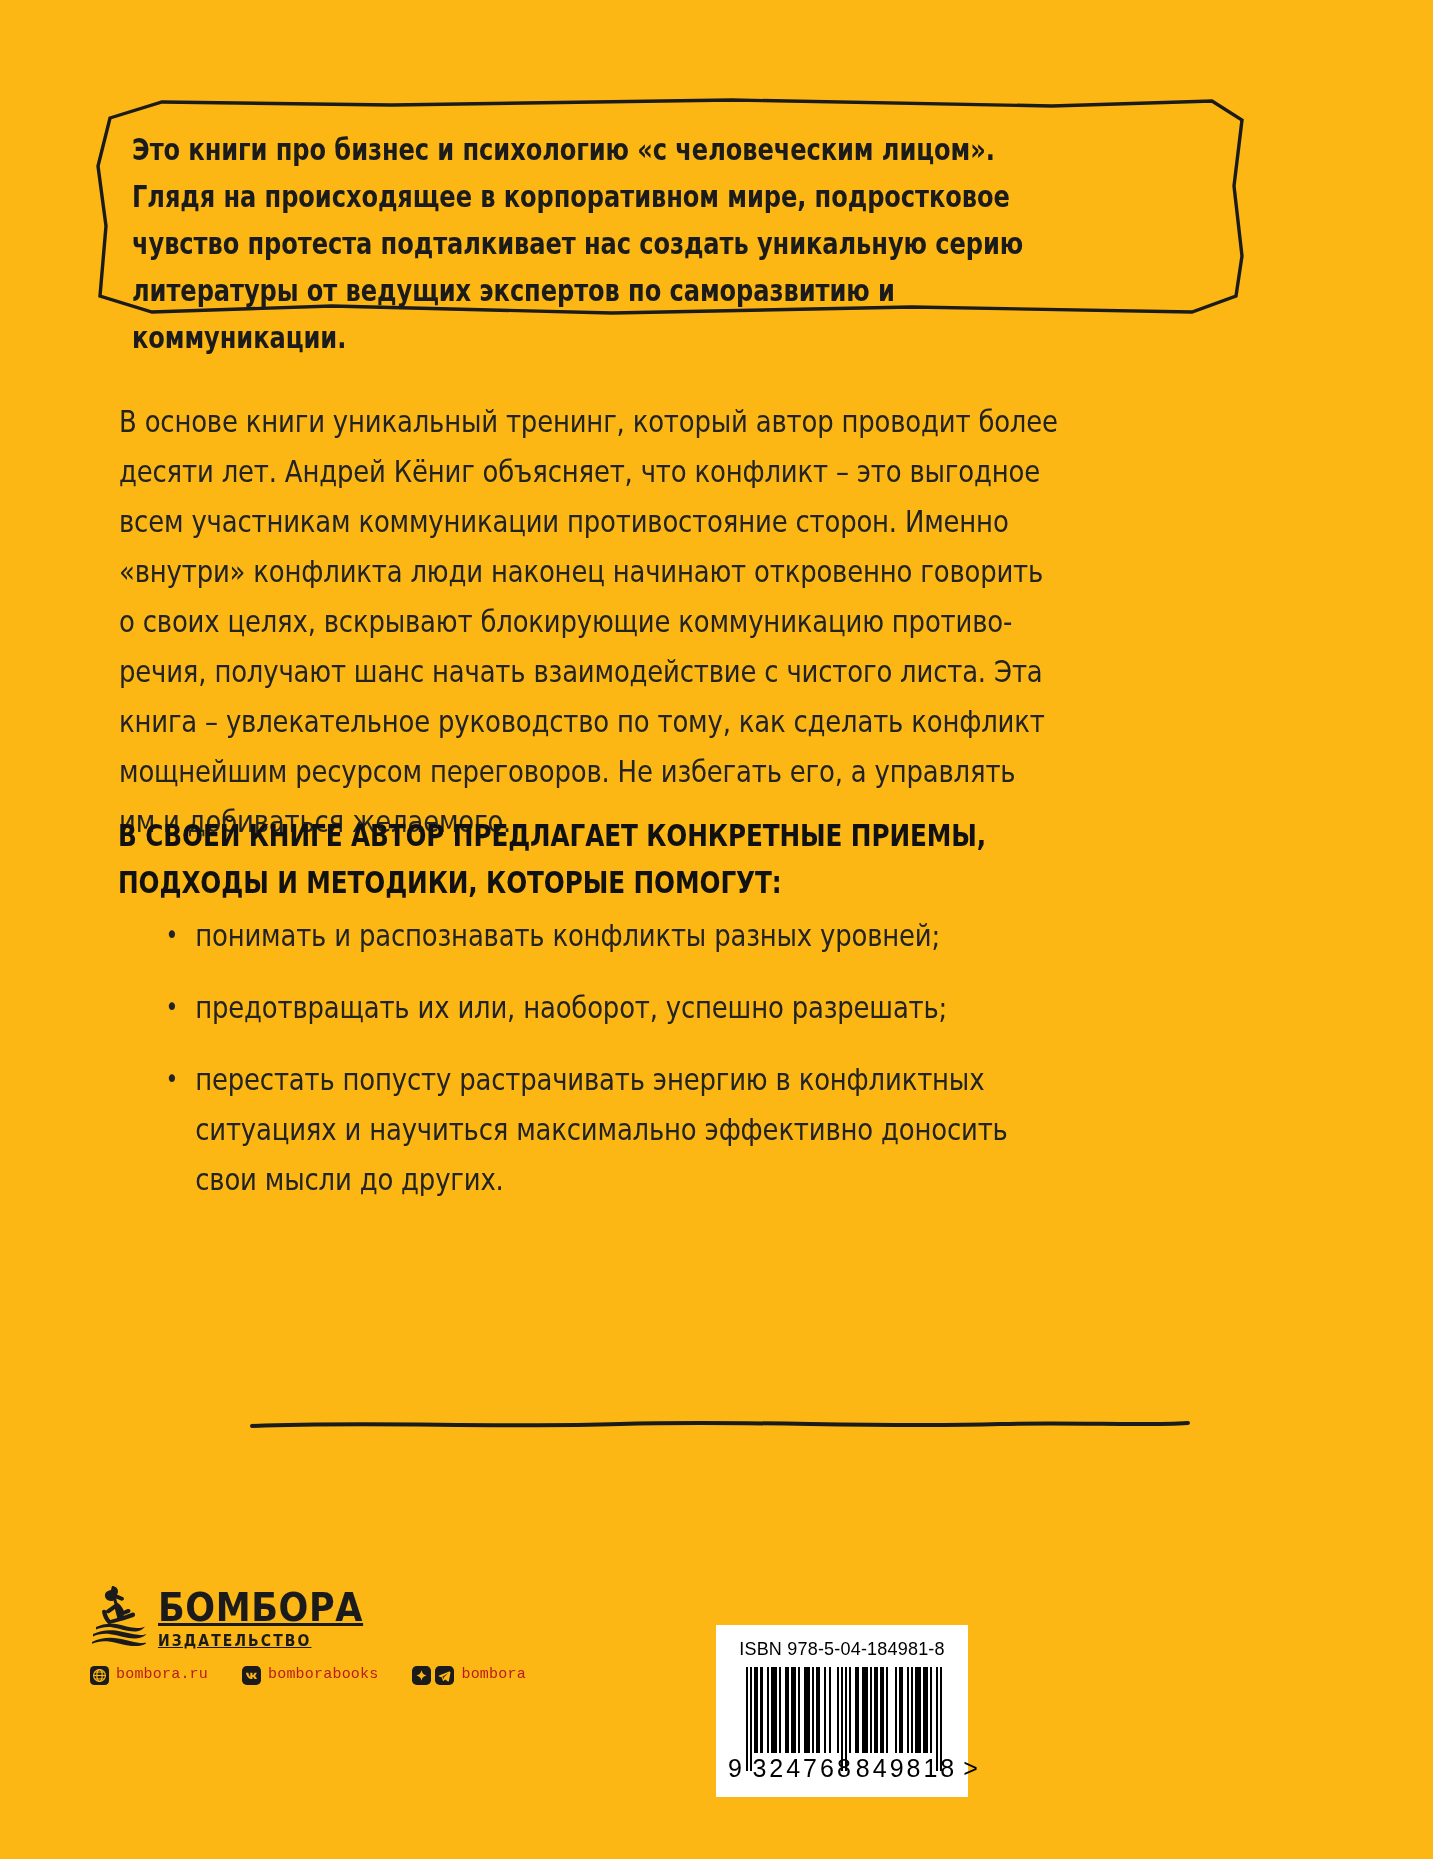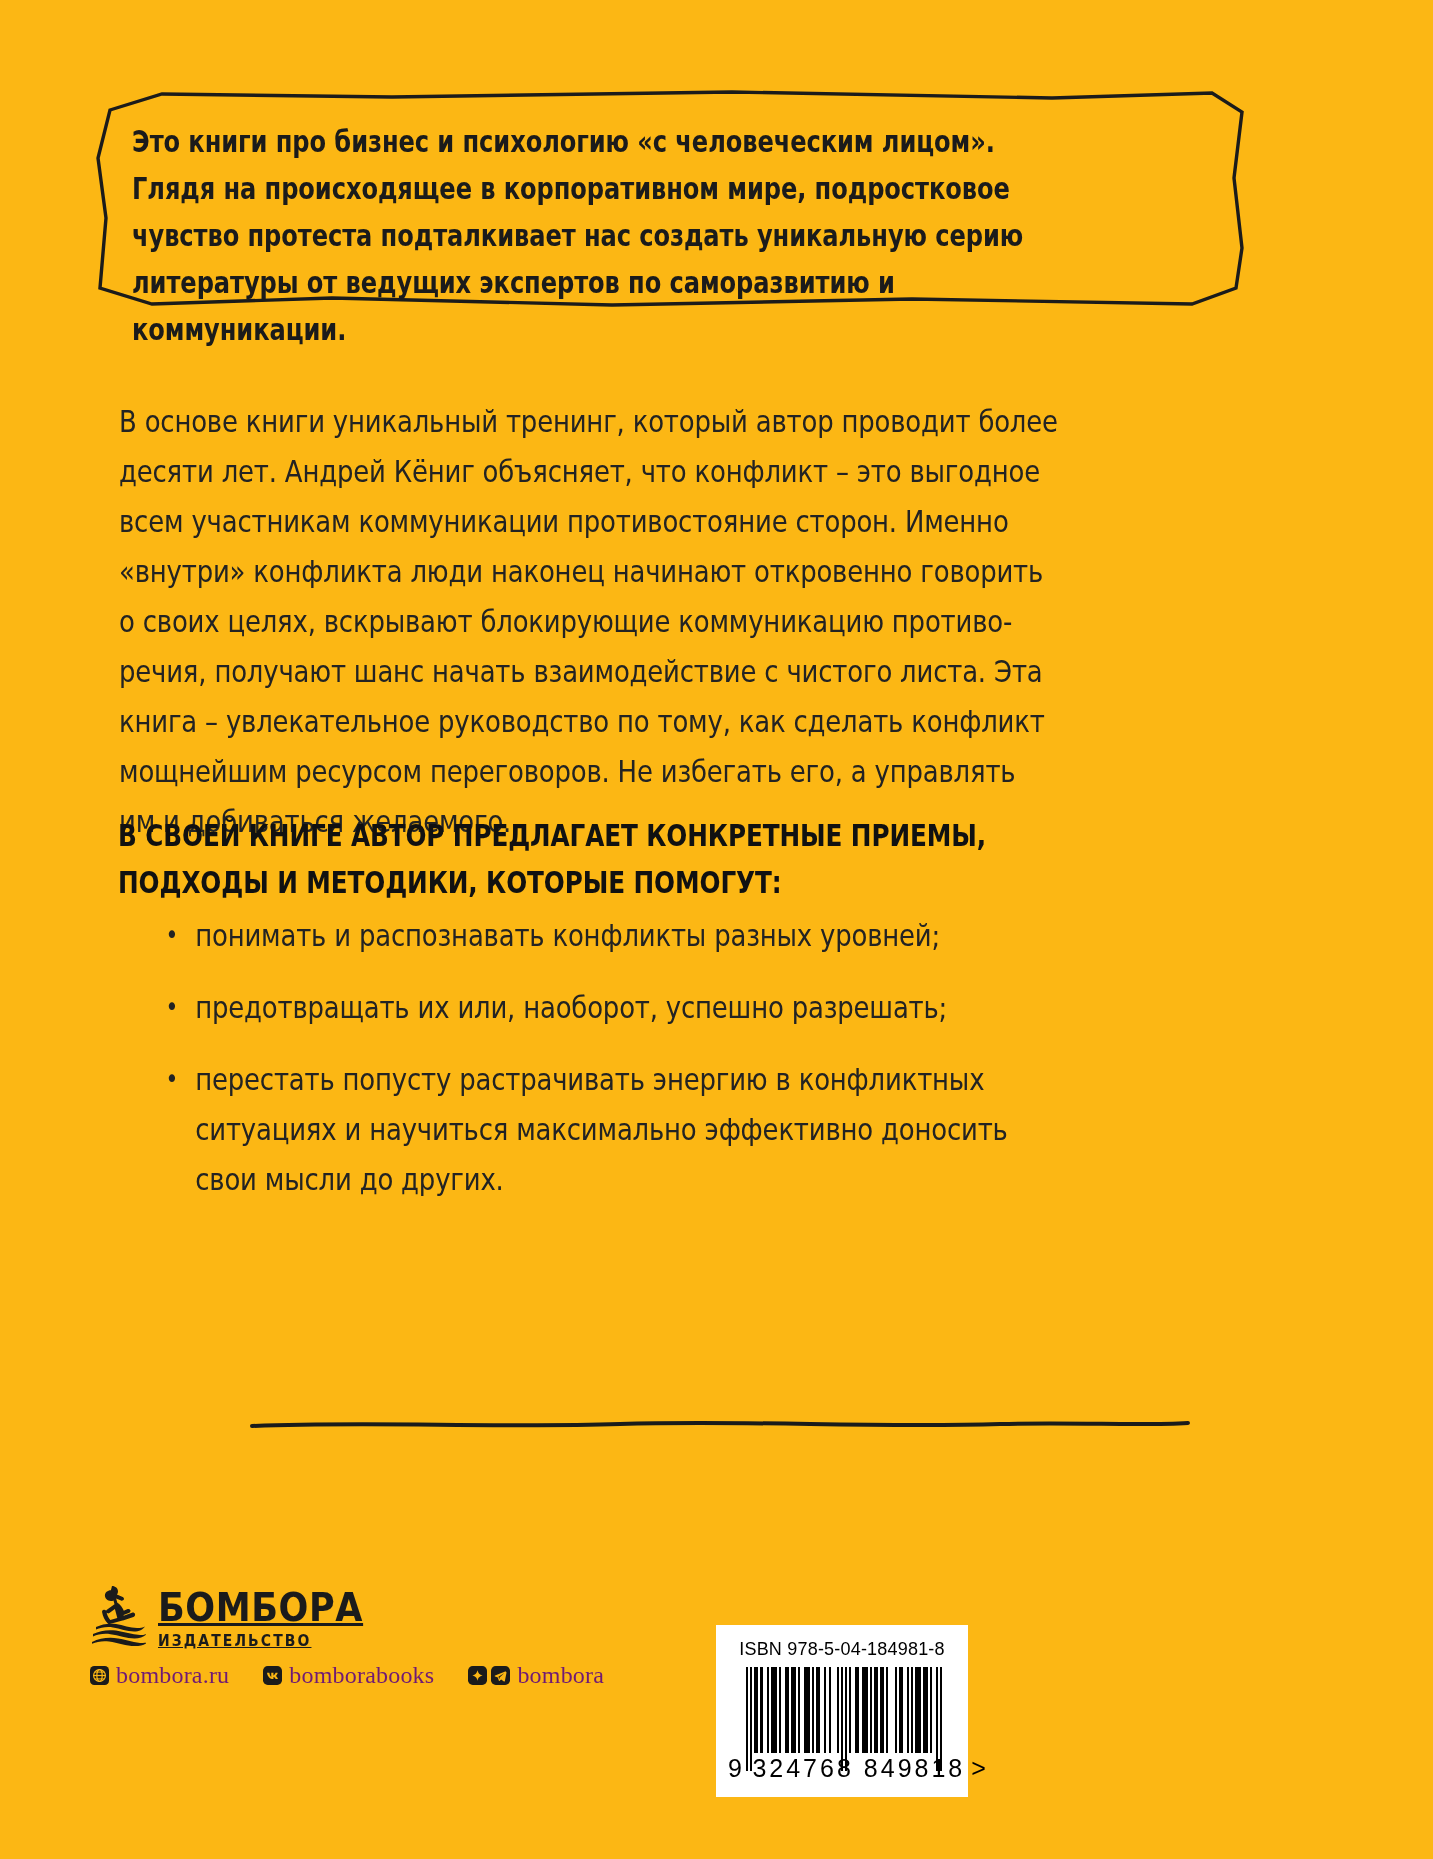--- a/index.html
+++ b/index.html
@@ -13,21 +13,21 @@
     font-family: "Liberation Sans", sans-serif;
     color: #1b1b1b;
     overflow: hidden;
     position: relative;
   }
 
   
   .series-box {
     position: absolute;
     left: 92px;
-    top: 88px;
+    top: 96px;
     width: 1156px;
     height: 225px;
   }
   .series-box svg {
     position: absolute;
     left: 0; top: 0;
     width: 100%;
     height: 100%;
     overflow: visible;
   }
@@ -181,25 +181,25 @@
     gap: 34px;
   }
   .social {
     display: flex;
     align-items: center;
     gap: 7px;
   }
   .social .si { width: 19px; height: 19px; display: block; flex: 0 0 auto; }
   .social .si svg { width: 100%; height: 100%; display: block; }
   .social .slabel {
-    font-family: Liberation Serif, serif;
-    font-size: 24px;
+    font-family: Liberation Mono, monospace;
+    font-size: 15px;
     line-height: 20px;
     letter-spacing: 0.2px;
-    color: #701a75;
+    color: #b91c1c;
   }
   .social .icon-pair { display: flex; align-items: center; gap: 4px; }
 
   
   .barcode-box {
     position: absolute;
     left: 716px;
     top: 1625px;
     width: 252px;
     height: 172px;
@@ -235,21 +235,21 @@
     bottom: 14px;
     display: flex;
     justify-content: space-between;
     font-family: "Liberation Sans", sans-serif;
     font-size: 25px;
     letter-spacing: 0.5px;
     color: #000;
   }
   .ean-digits .grp { display: flex; }
   .ean-mid { margin-left: 10px; letter-spacing: 3px; }
-  .ean-right { margin-left: 10px; letter-spacing: 3px; }
+  .ean-right { margin-left: 2px; letter-spacing: 3px; }
   .ean-gt { margin-left: 6px; }
 </style>
 </head>
 <body>
 
 <div class="series-box">
   <svg viewBox="0 0 1156 225" preserveAspectRatio="none">
     <path d="M18 22 L70 6 L300 9 L640 4 L960 10 L1120 5 L1150 24 L1142 90 L1150 160 L1144 200 L1100 216 L820 211 L520 217 L240 210 L60 216 L8 200 L14 130 L6 70 Z" fill="none" stroke="#1b1b1b" stroke-width="3.4" stroke-linejoin="miter" stroke-linecap="round"></path>
   </svg>
   <div class="series-text">  Это книги про бизнес и психологию «с человеческим лицом». Глядя на происходящее в корпоративном мире, подростковое чувство протеста подталкивает нас создать уникальную серию литературы от ведущих экспертов по саморазвитию и коммуникации.</div>

